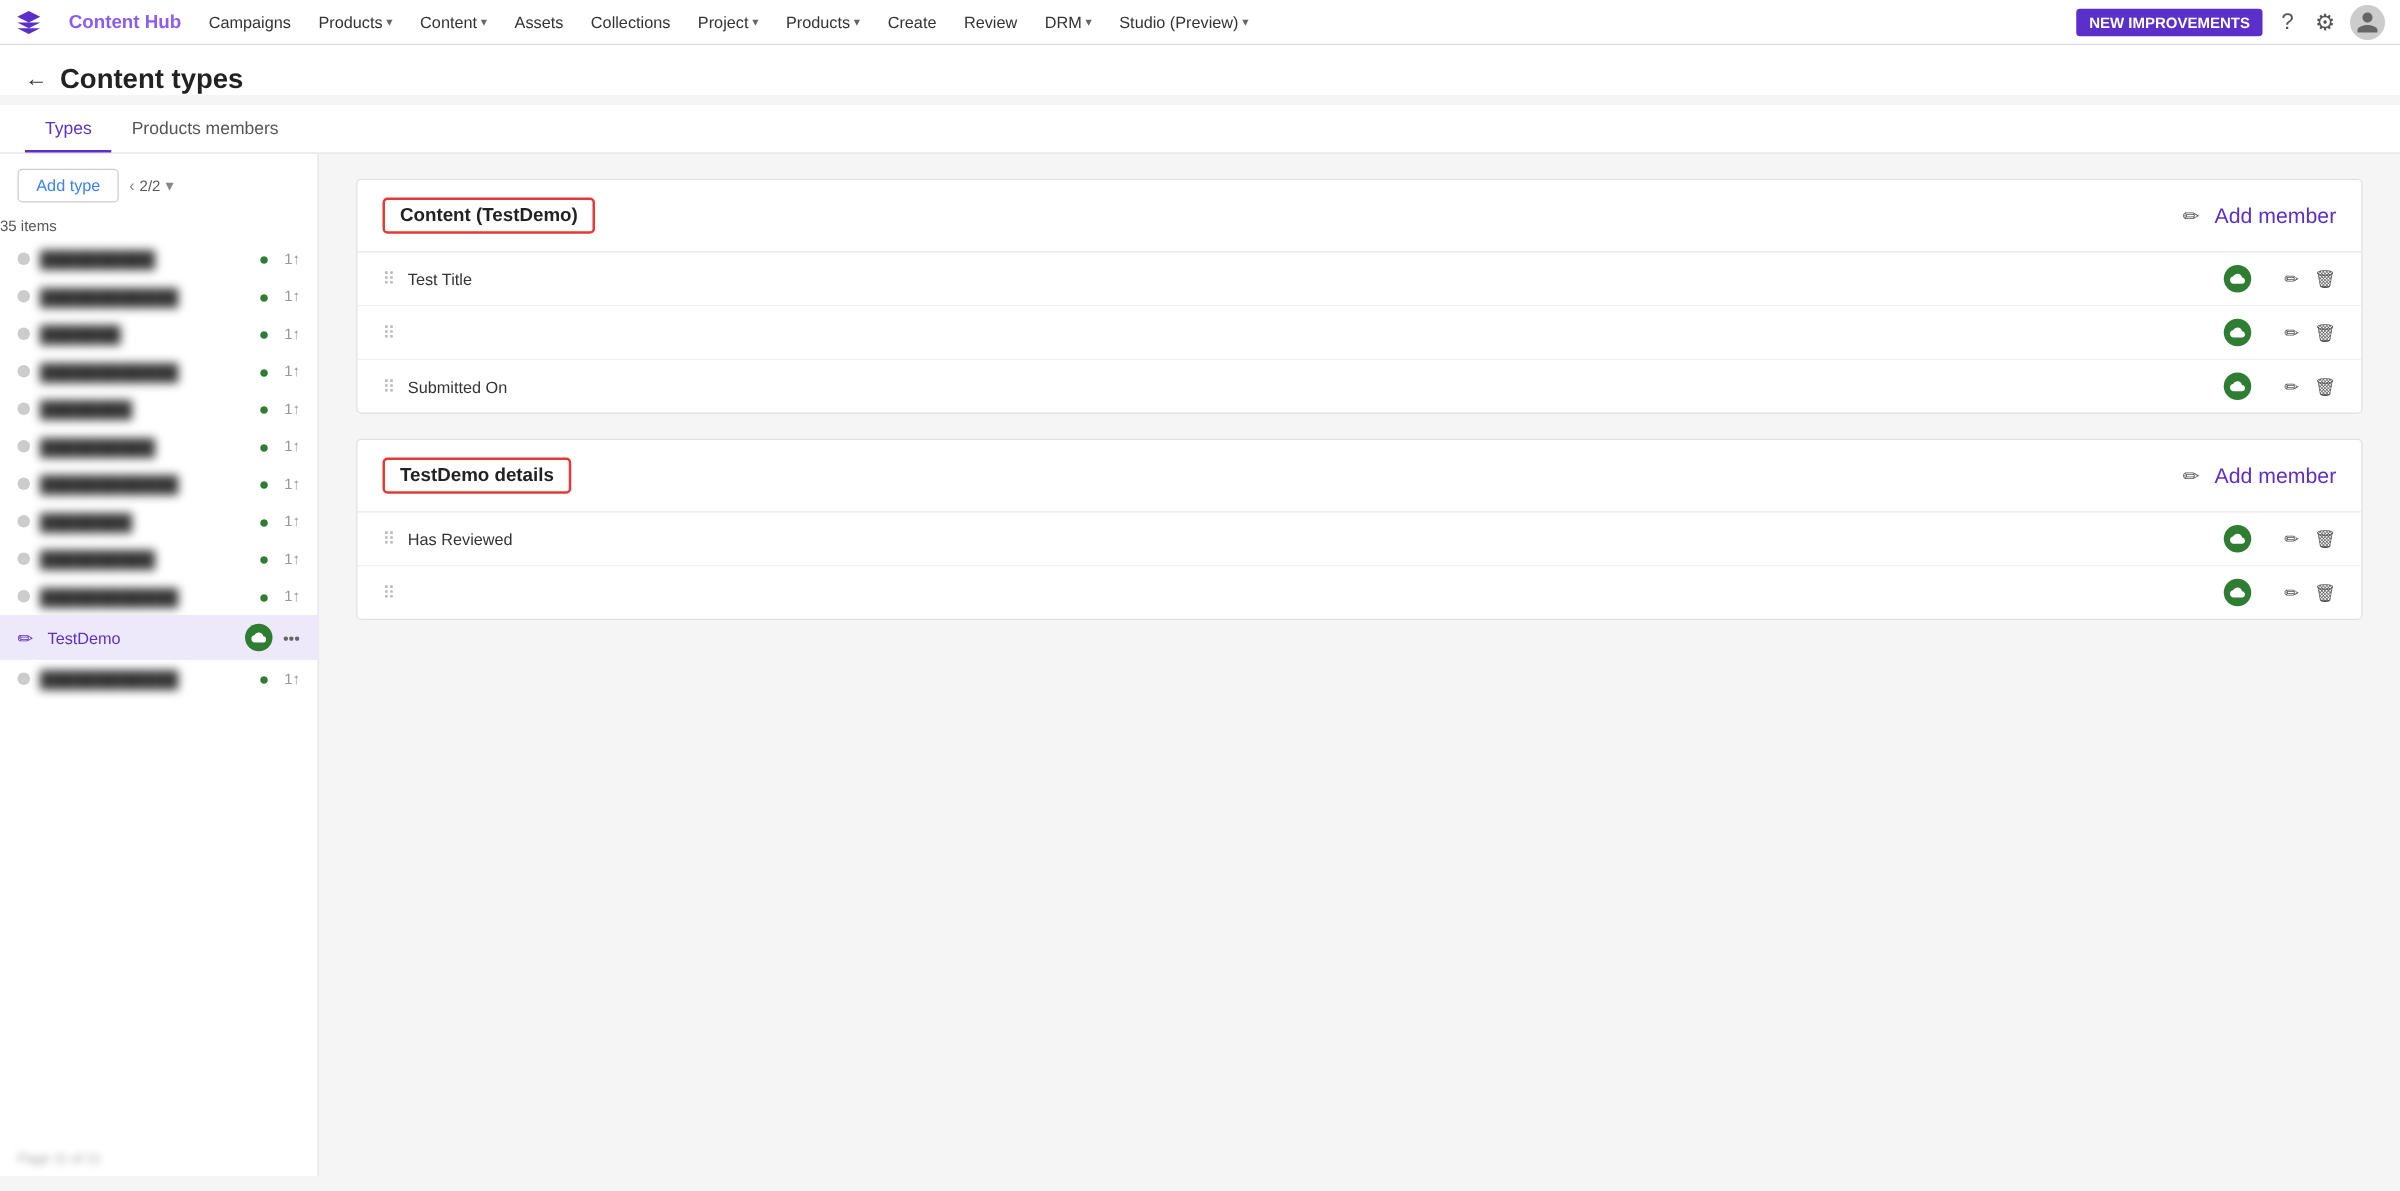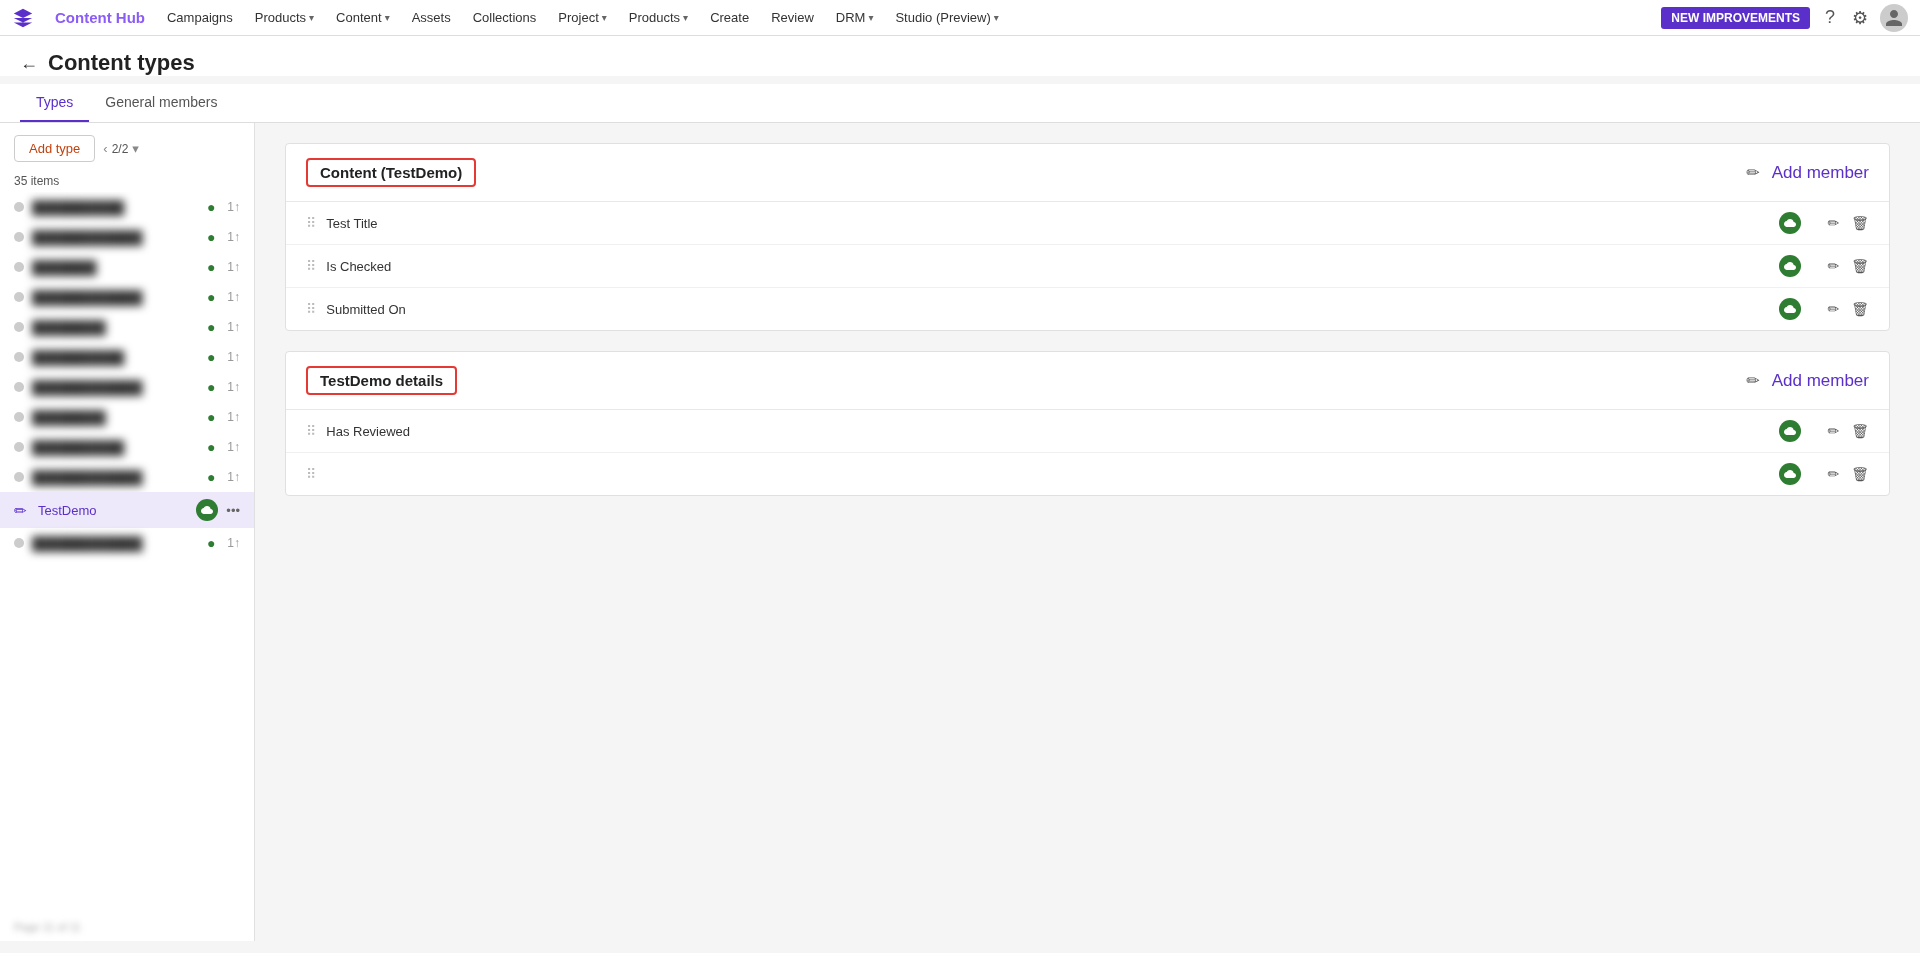--- a/index.html
+++ b/index.html
@@ -61,28 +61,28 @@
       width: 255px; min-width: 255px;
       background: #fff; border-right: 1px solid #e0e0e0;
       display: flex; flex-direction: column;
       overflow-y: auto;
     }
     .sidebar-toolbar {
       padding: 12px 14px; display: flex; align-items: center; gap: 8px;
     }
     .add-type-btn {
       border: 1px solid #ccc; background: #fff; padding: 5px 14px;
-      border-radius: 4px; font-size: 13px; cursor: pointer; color: #c2410c;
+      border-radius: 4px; font-size: 13px; cursor: pointer; color: #3b82f6;
     }
     .sidebar-pagination {
       display: flex; align-items: center; gap: 4px;
       font-size: 12px; color: #555;
     }
     .pagination-nav { cursor: pointer; color: #888; font-size: 13px; }
-    .items-count { font-size: 12px; color: #555; padding-left: 14px; padding-bottom: 4px; }
+    .items-count { font-size: 12px; color: #555; padding-bottom: 4px; }
 
     .sidebar-list { flex: 1; overflow-y: auto; }
     .sidebar-item {
       display: flex; align-items: center; gap: 8px;
       padding: 7px 14px; cursor: pointer; border-radius: 0;
       position: relative;
     }
     .sidebar-item.active { background: #ede9fb; }
     .sidebar-item-icon { width: 16px; height: 16px; color: #5b2fc9; font-size: 15px; flex-shrink: 0; }
     .sidebar-item-icon-dot {
@@ -209,21 +209,21 @@
 <div class="page-header">
   <span class="back-btn">←</span>
   <h1 class="page-title">Content types</h1>
 </div>
 
 <div class="tabs">
   <div class="tab active">
     <span>Types</span>
   </div>
   <div class="tab">
-    <span>General members</span>
+    <span>Products members</span>
   </div>
 </div>
 
 <div class="main-layout">
 
   <div class="sidebar">
     <div class="sidebar-toolbar">
       <button class="add-type-btn">Add type</button>
       <div class="sidebar-pagination">
         <span class="pagination-nav">‹</span>
@@ -373,21 +373,20 @@
           </div>
         </div>
         <div class="member-actions">
           <span class="member-edit">✏</span>
           <span class="member-delete">🗑</span>
         </div>
       </div>
 
       <div class="member-row">
         <span class="drag-handle">⠿</span>
-        <span class="member-name">Is Checked</span>
         <div class="member-cloud">
           <div class="cloud-green-btn">
             <svg width="12" height="12" viewBox="0 0 24 24" fill="white">
                 <path d="M19.35 10.04C18.67 6.59 15.64 4 12 4 9.11 4 6.6 5.64 5.35 8.04 2.34 8.36 0 10.91 0 14c0 3.31 2.69 6 6 6h13c2.76 0 5-2.24 5-5 0-2.64-2.05-4.78-4.65-4.96z"></path>
               </svg>
           </div>
         </div>
         <div class="member-actions">
           <span class="member-edit">✏</span>
           <span class="member-delete">🗑</span>

